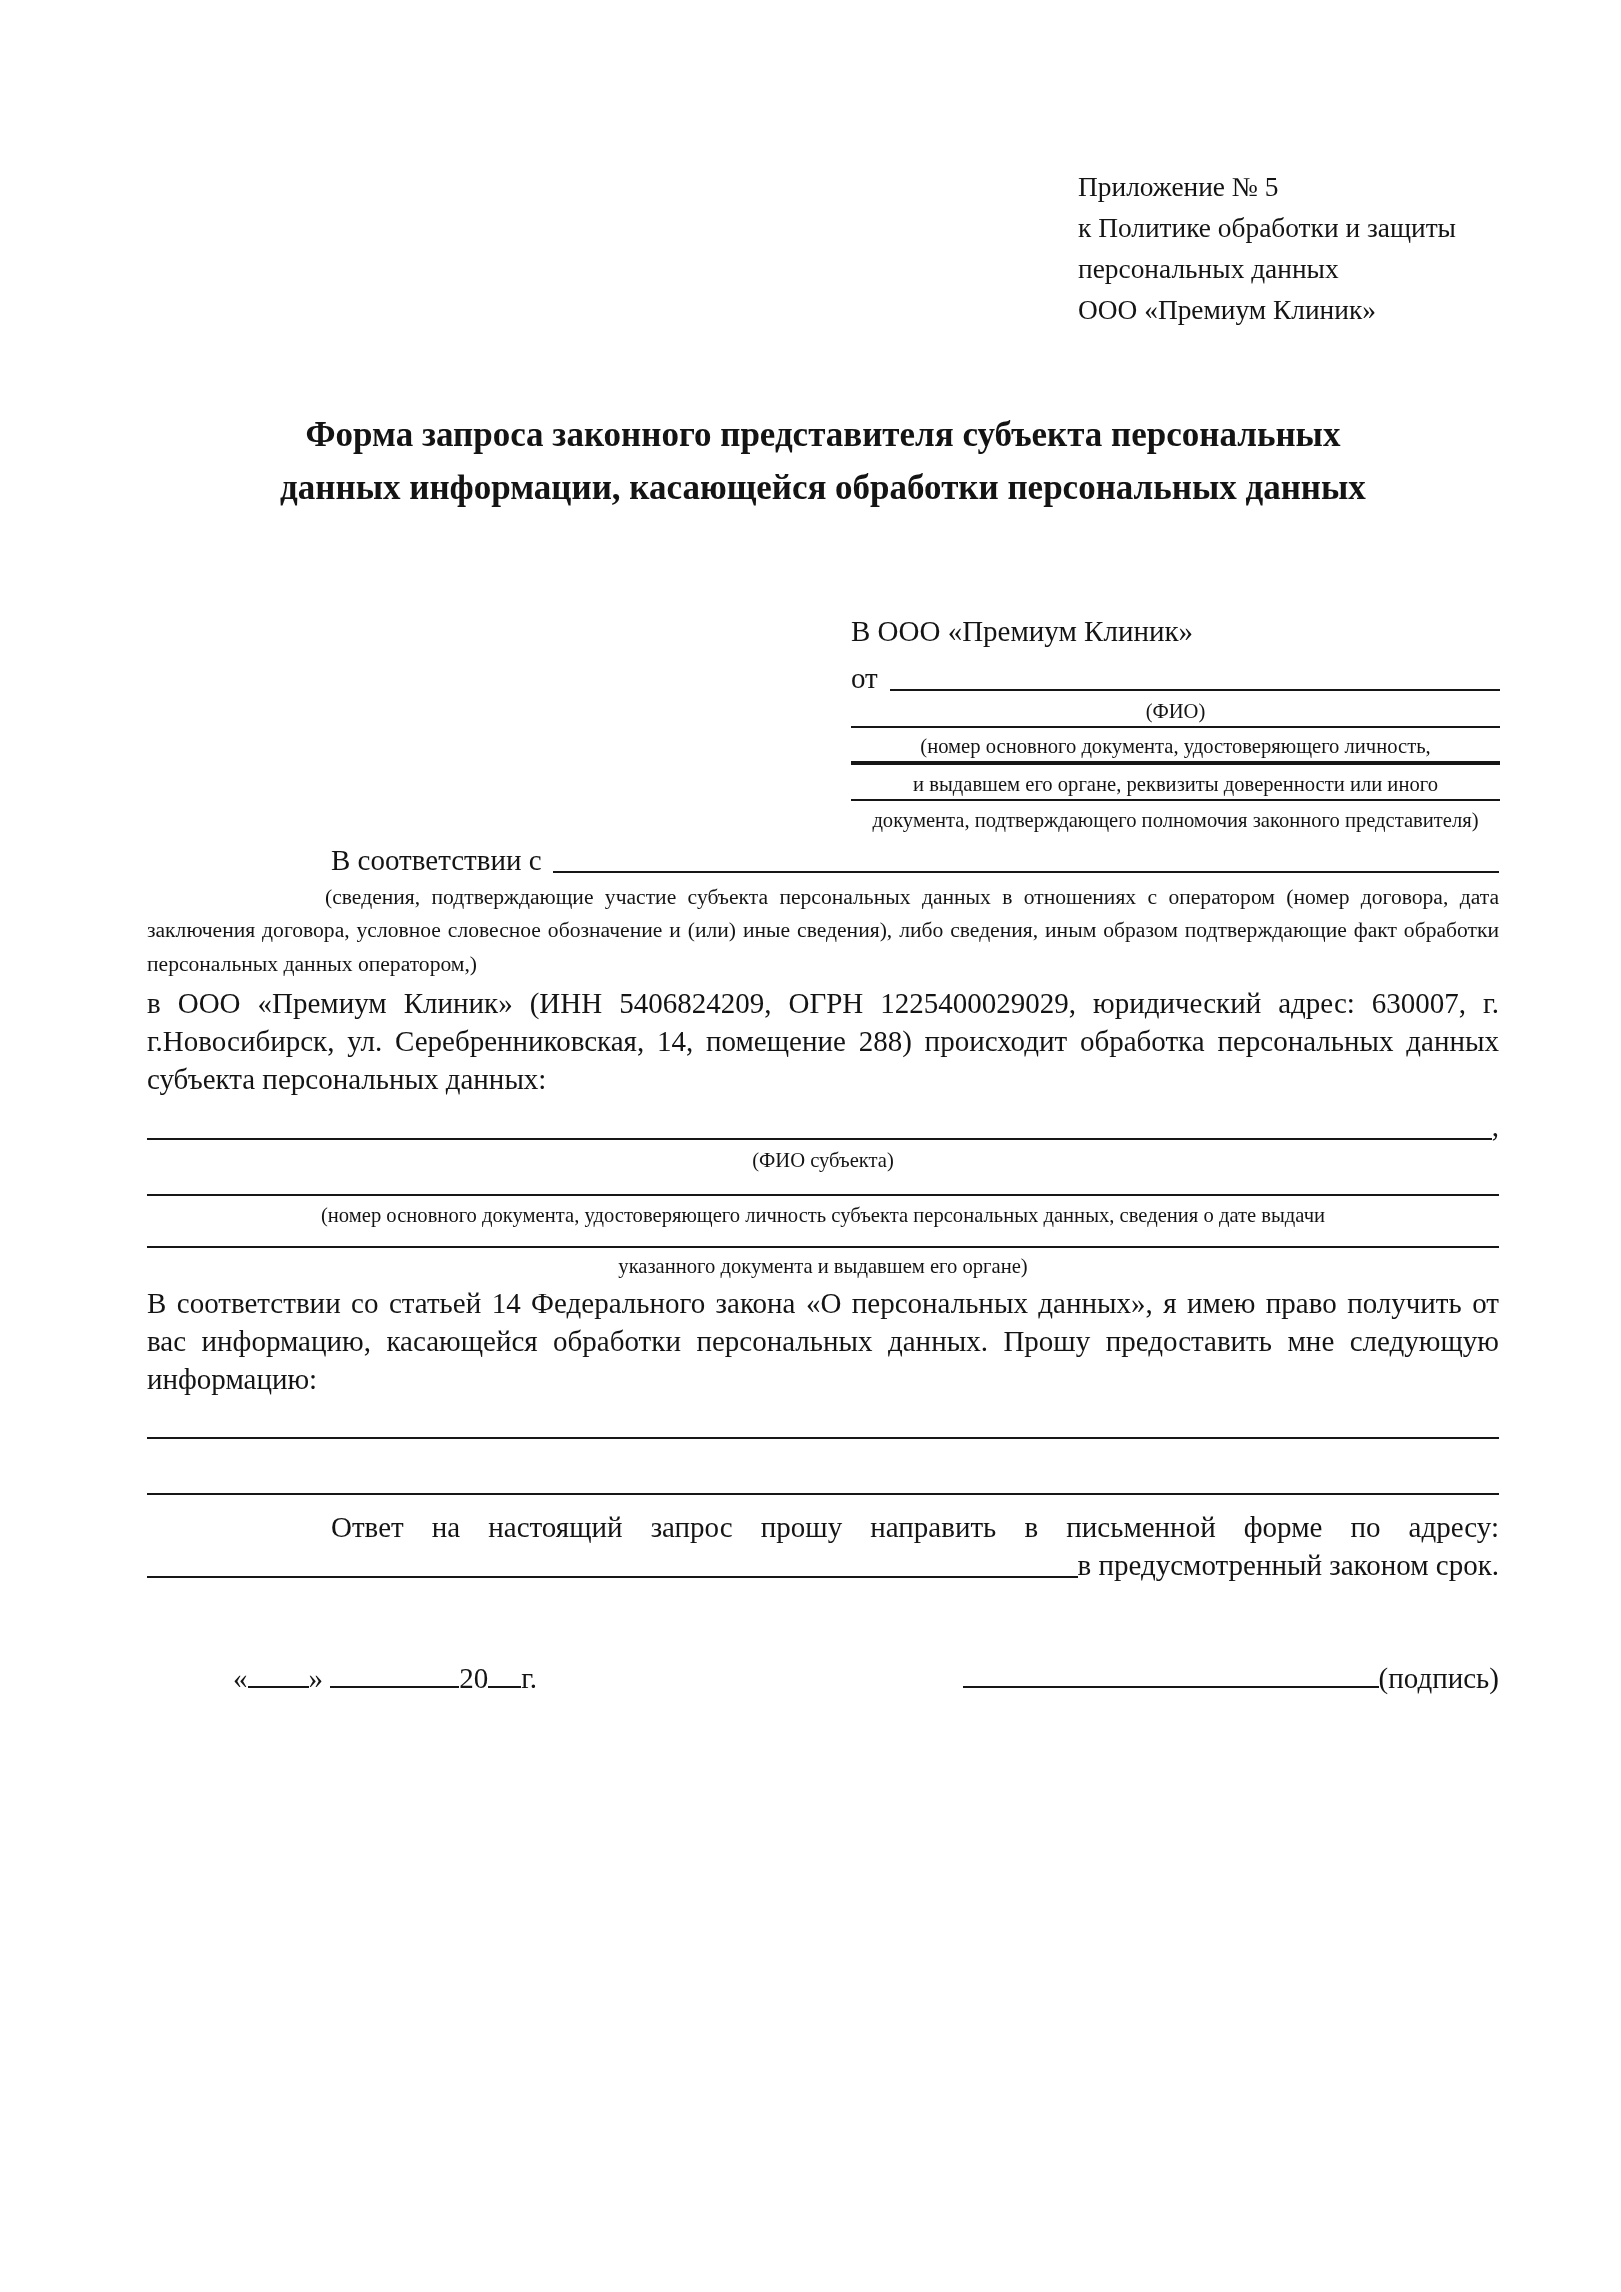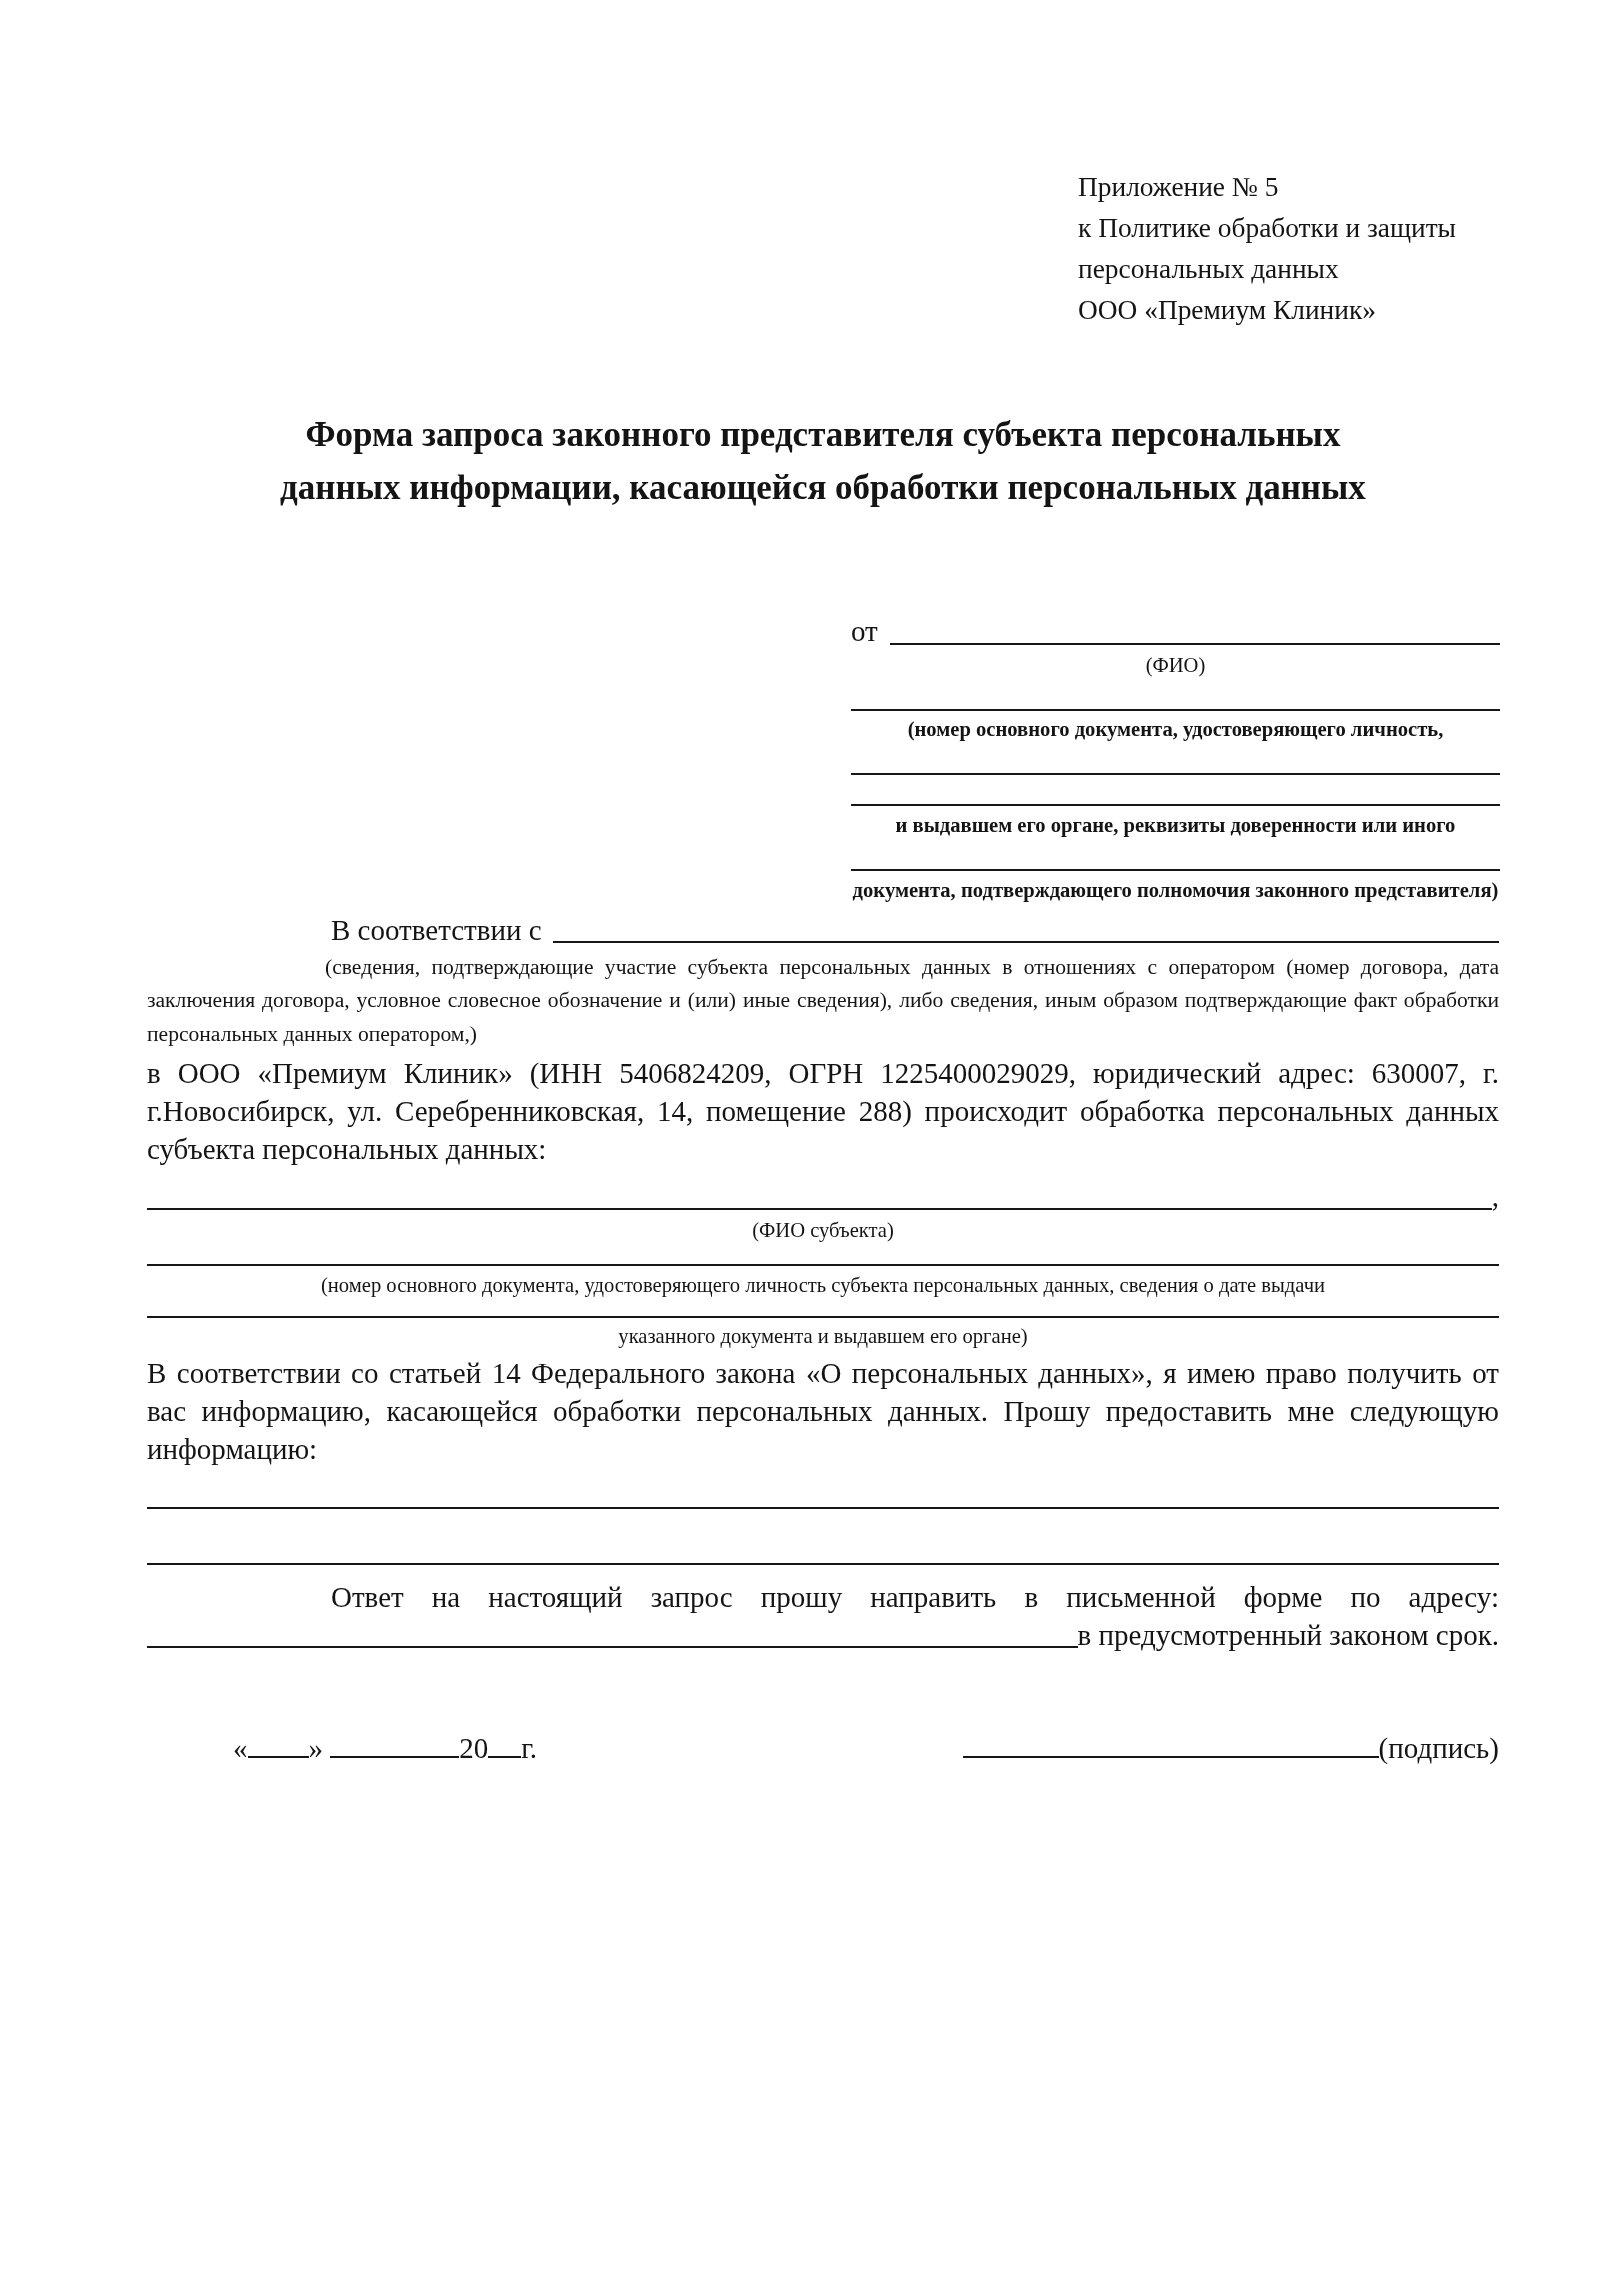--- a/index.html
+++ b/index.html
@@ -46,21 +46,21 @@
     border-bottom:2.9px solid #161616;
     margin-bottom:5.9px;
   }
   .from-row{margin-top:7.8px;align-items:flex-end;}
   .from-row .lbl{margin-right:11.8px;}
   .cap{
     font-size:20.6px;
     line-height:1.4;
   }
   .cap.center{text-align:center;}
-  .ublk{margin-top:29px;font-weight:bold;}
+  .ublk{}
   .uline{
     border-bottom:2.9px solid #161616;
     height:0;
   }
   .ublk .cap{margin-top:4.9px;}
   
   .zapros{
     margin-top:43px;
     text-align:center;
     font-size:29px;
@@ -137,20 +137,21 @@
   <div class="appendix">
     <div>Приложение № 5</div>
     <div>к Политике обработки и защиты</div>
     <div>персональных данных</div>
     <div>ООО «Премиум Клиник»</div>
   </div>
 
   <div class="doc-title">Форма запроса законного представителя субъекта персональных данных информации, касающейся обработки персональных данных</div>
 
   <div class="addressee">
+    <div>В ООО «Премиум Клиник»</div>
     <div class="row from-row">
       <span class="lbl">от</span>
       <span class="fill"></span>
     </div>
     <div class="cap center">(ФИО)</div>
 
     <div class="ublk">
       <div class="uline"></div>
       <div class="cap center">(номер основного документа, удостоверяющего личность,</div>
     </div>

